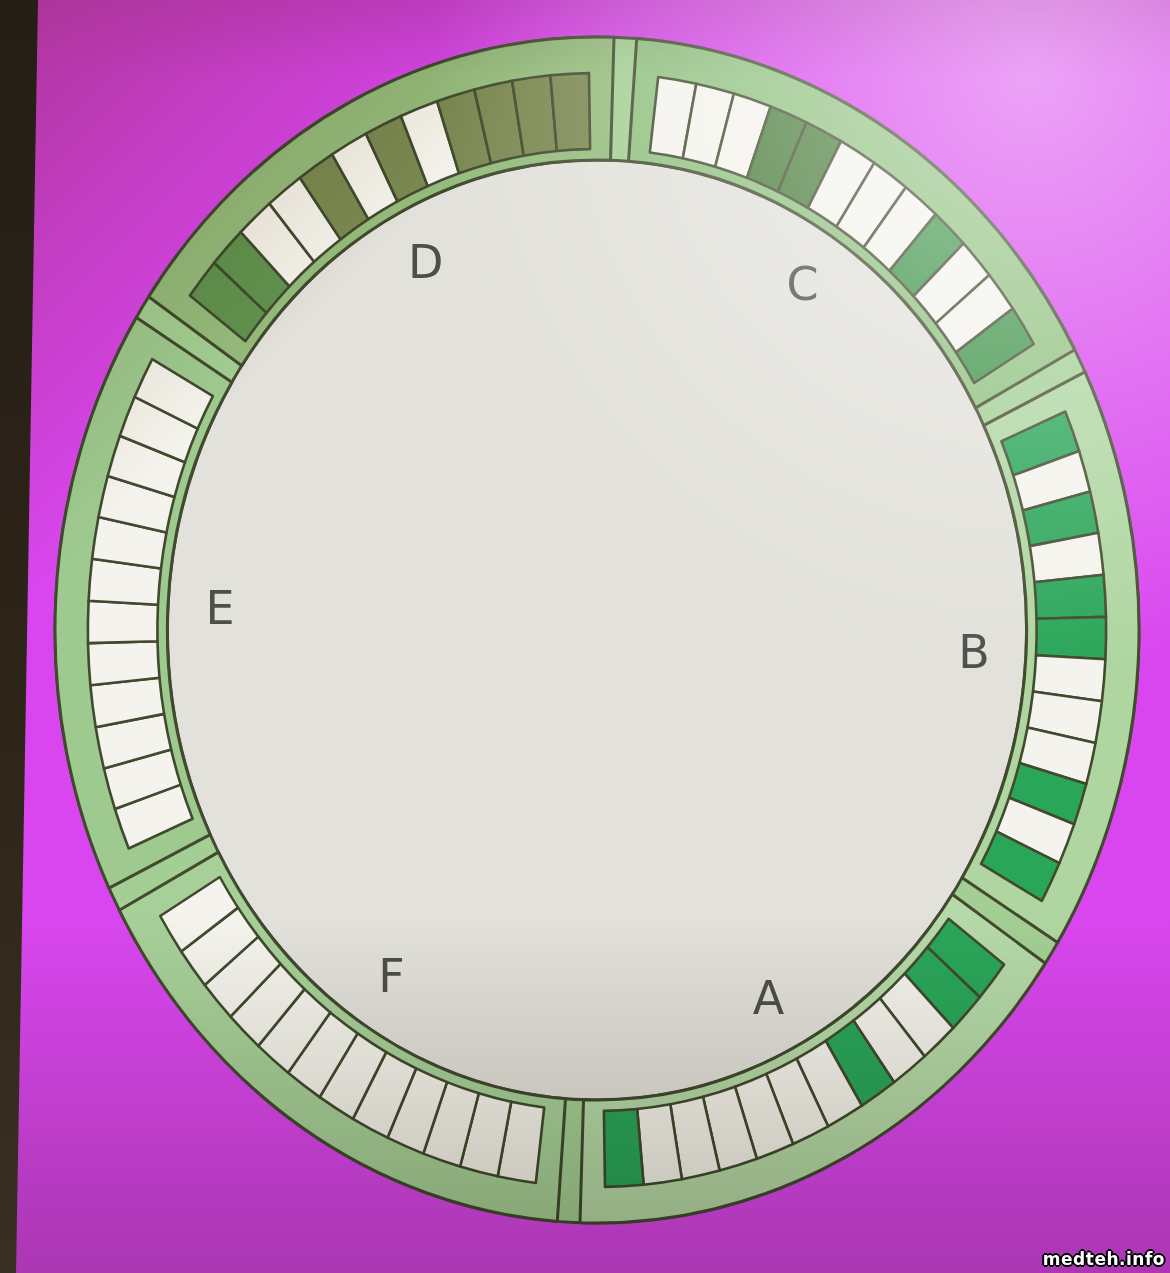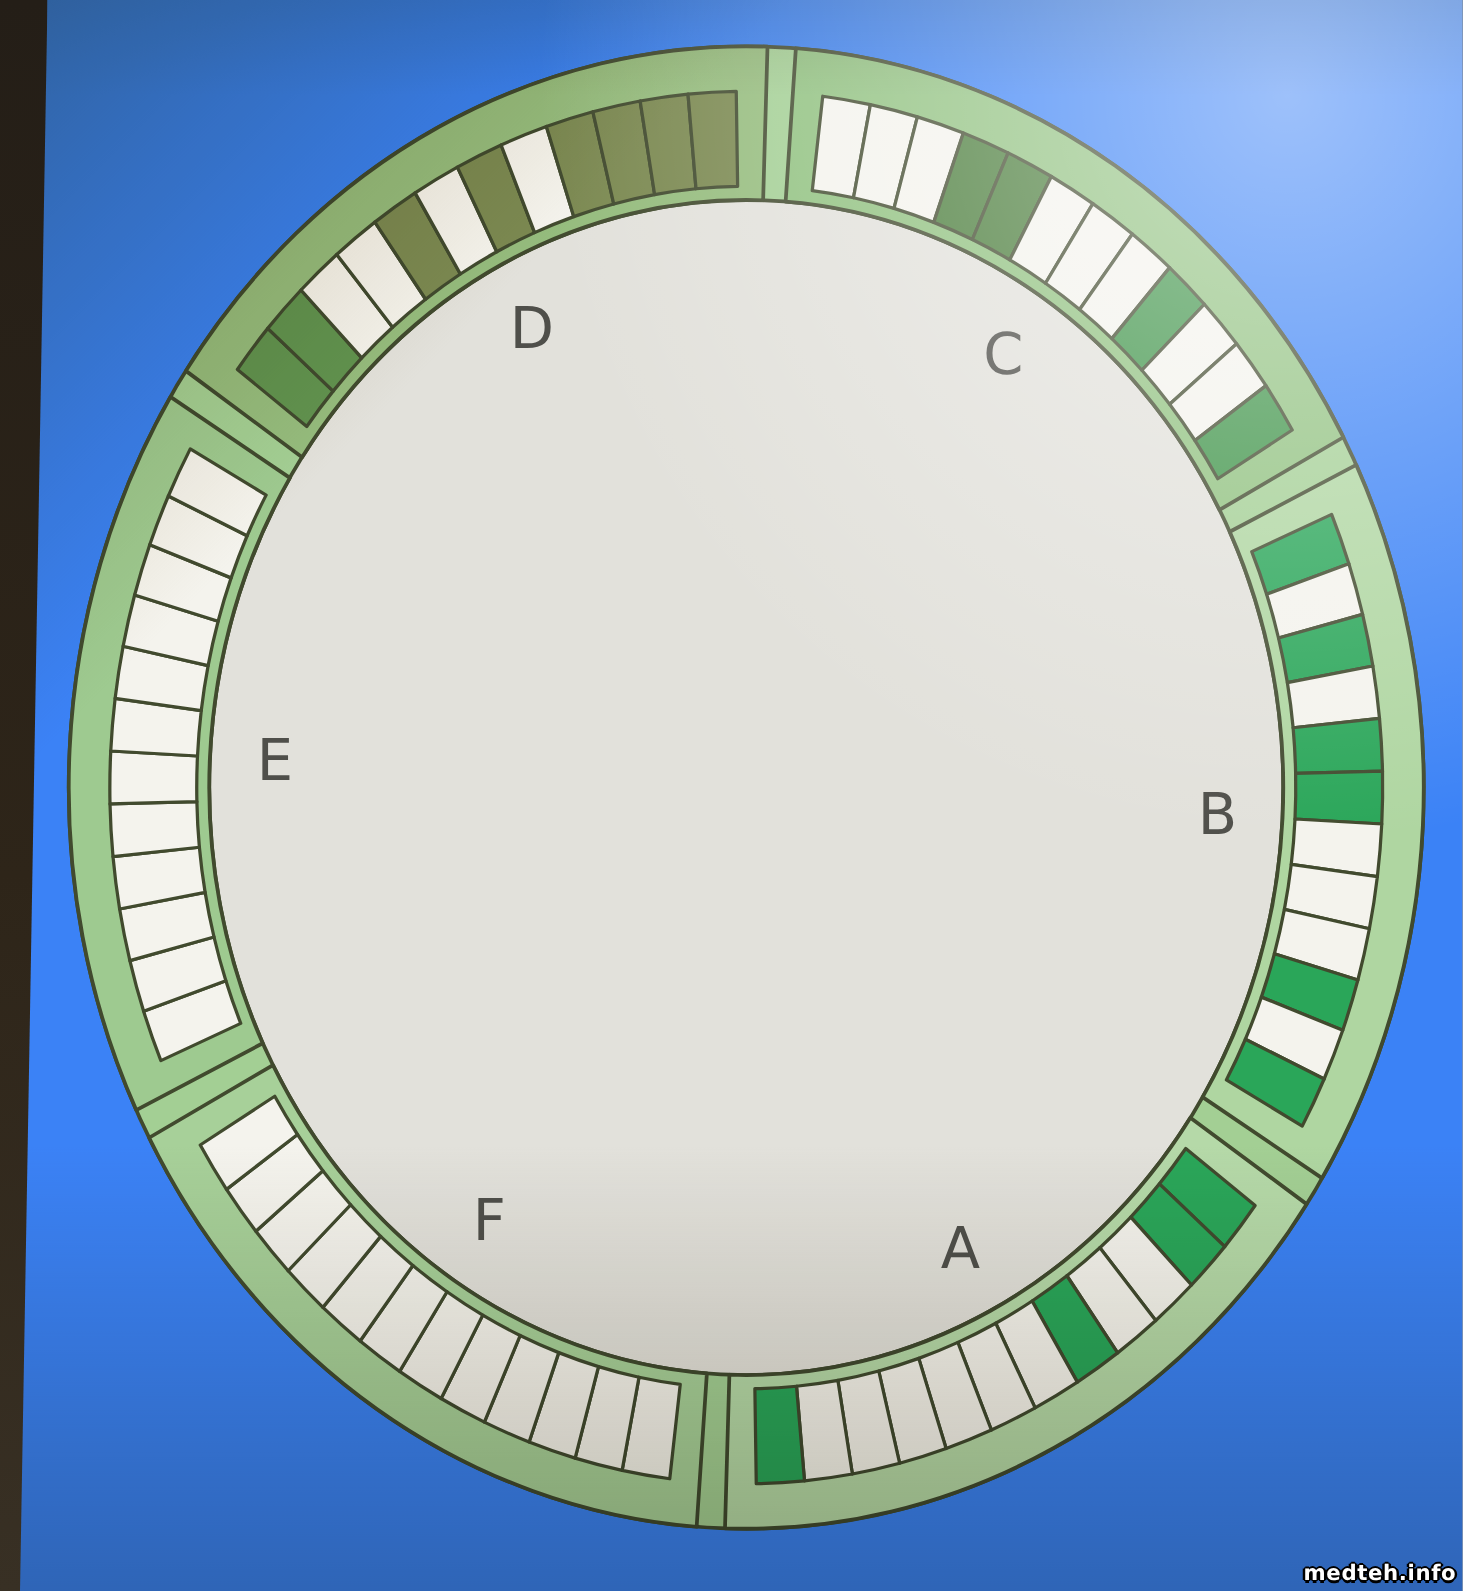--- a/index.html
+++ b/index.html
@@ -1,18 +1,18 @@
 <!DOCTYPE html>
 <html><head>
 <meta charset="utf-8">
 <style>
   html,body{margin:0;padding:0;background:#888;}
   .photo{
     position:relative;width:1170px;height:1273px;overflow:hidden;
-    background:#3b82f6;
+    background:#d946ef;
     font-family:"DejaVu Sans", sans-serif;
   }
   .bezel{
     position:absolute;left:0;top:0;width:40px;height:100%;
     background:linear-gradient(180deg,#241e17 0%,#2e2519 55%,#383024 100%);
     clip-path:polygon(0 0, 38px 0, 16px 100%, 0 100%);
     z-index:5;
   }
   svg.wheel{position:absolute;left:0;top:0;z-index:2;filter:blur(0.35px);}
   .ovl-dark{

